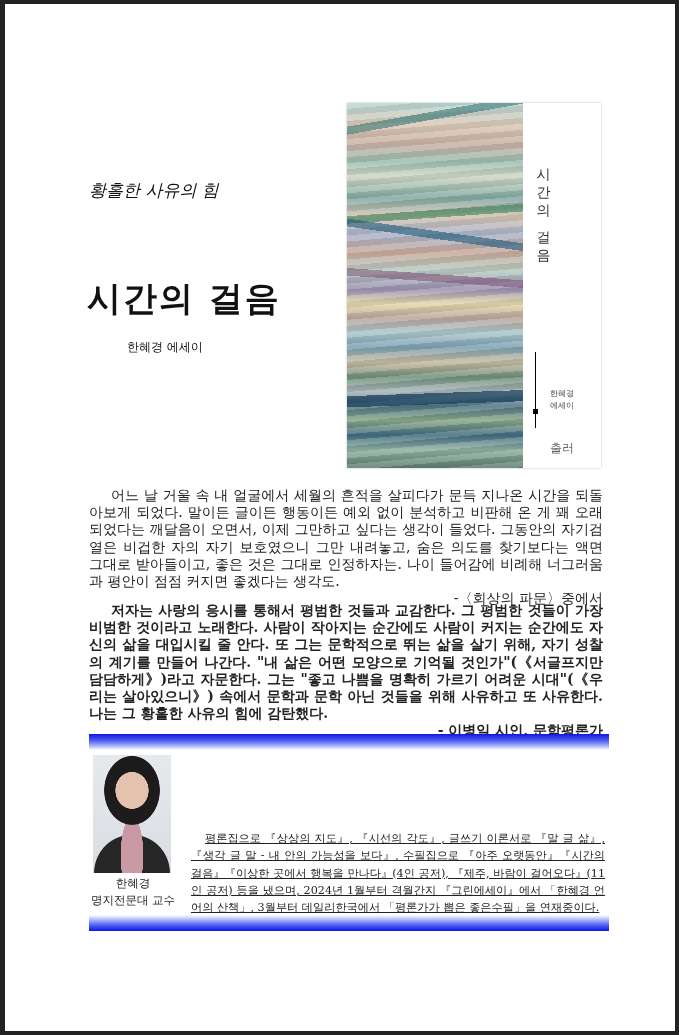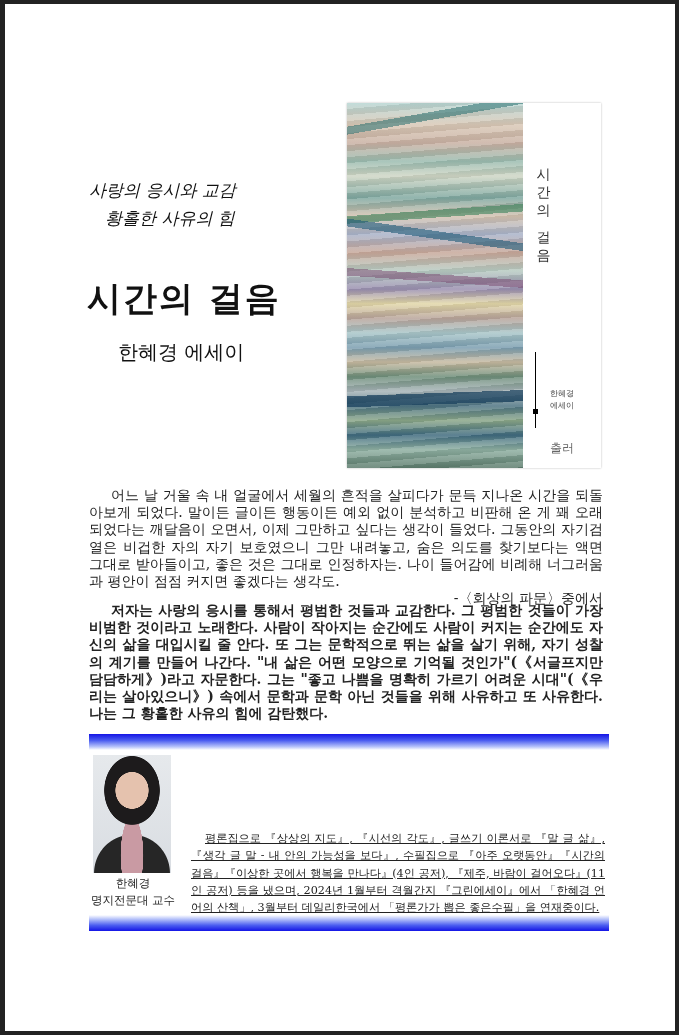--- a/index.html
+++ b/index.html
@@ -22,23 +22,23 @@
       color: #111;
     }
     .tagline div:nth-child(2) { padding-left: 16px; }
     .title {
       position: absolute; left: 82px; top: 272px;
       font-family: "DejaVu Sans", "Liberation Sans", sans-serif;
       font-weight: bold; font-size: 34px; letter-spacing: 2px;
       color: #111;
     }
     .subtitle {
-      position: absolute; left: 113px; top: 335px;
+      position: absolute; left: 122px; top: 335px;
       font-family: "DejaVu Sans", "Liberation Sans", sans-serif;
-      font-size: 20px; color: #111;
+      font-size: 12px; color: #111;
     }
     .cover {
       position: absolute; left: 342px; top: 99px;
       width: 254px; height: 365px;
       background: #fff;
       box-shadow: 0 0 2px #bbb;
     }
     .cover-art {
       position: absolute; left: 0; top: 0; width: 176px; height: 365px;
       background:
@@ -112,21 +112,20 @@
     .bio p { margin: 0; text-indent: 14px; }
     .bio1 { top: 749px; }
     .bio2 { top: 826px; text-decoration: underline; }
   </style>
 </head>
 <body>
 
 <div class="page">
 
   <div class="tagline">
-    <div>사랑의 응시와 교감</div>
     <div>황홀한 사유의 힘</div>
   </div>
 
   <div class="title">시간의 걸음</div>
   <div class="subtitle">한혜경 에세이</div>
 
   <div class="cover">
     <div class="cover-art"></div>
     <div class="cover-title">시간의 걸음</div>
     <div class="cover-author">
@@ -139,20 +138,21 @@
   <div class="cursor-line"></div>
   <div class="cursor-dot"></div>
 
   <div class="body-text quote1">
     <p>어느 날 거울 속 내 얼굴에서 세월의 흔적을 살피다가 문득 지나온 시간을 되돌아보게 되었다. 말이든 글이든 행동이든 예외 없이 분석하고 비판해 온 게 꽤 오래되었다는 깨달음이 오면서, 이제 그만하고 싶다는 생각이 들었다. 그동안의 자기검열은 비겁한 자의 자기 보호였으니 그만 내려놓고, 숨은 의도를 찾기보다는 액면 그대로 받아들이고, 좋은 것은 그대로 인정하자는. 나이 들어감에 비례해 너그러움과 평안이 점점 커지면 좋겠다는 생각도.</p>
     <div class="attrib">-〈회상의 파문〉중에서</div>
   </div>
 
   <div class="body-text quote2">
     <p>저자는 사랑의 응시를 통해서 평범한 것들과 교감한다. 그 평범한 것들이 가장 비범한 것이라고 노래한다. 사람이 작아지는 순간에도 사람이 커지는 순간에도 자신의 삶을 대입시킬 줄 안다. 또 그는 문학적으로 뛰는 삶을 살기 위해, 자기 성찰의 계기를 만들어 나간다. "내 삶은 어떤 모양으로 기억될 것인가"(《서글프지만 담담하게》)라고 자문한다. 그는 "좋고 나쁨을 명확히 가르기 어려운 시대"(《우리는 살아있으니》) 속에서 문학과 문학 아닌 것들을 위해 사유하고 또 사유한다. 나는 그 황홀한 사유의 힘에 감탄했다.</p>
+    <div class="attrib">- 이병일 시인, 문학평론가</div>
   </div>
 
   <div class="bar-top"></div>
 
   <div class="photo"></div>
   <div class="author-caption">
     <div>한혜경</div>
     <div>명지전문대 교수</div>
   </div>
 

